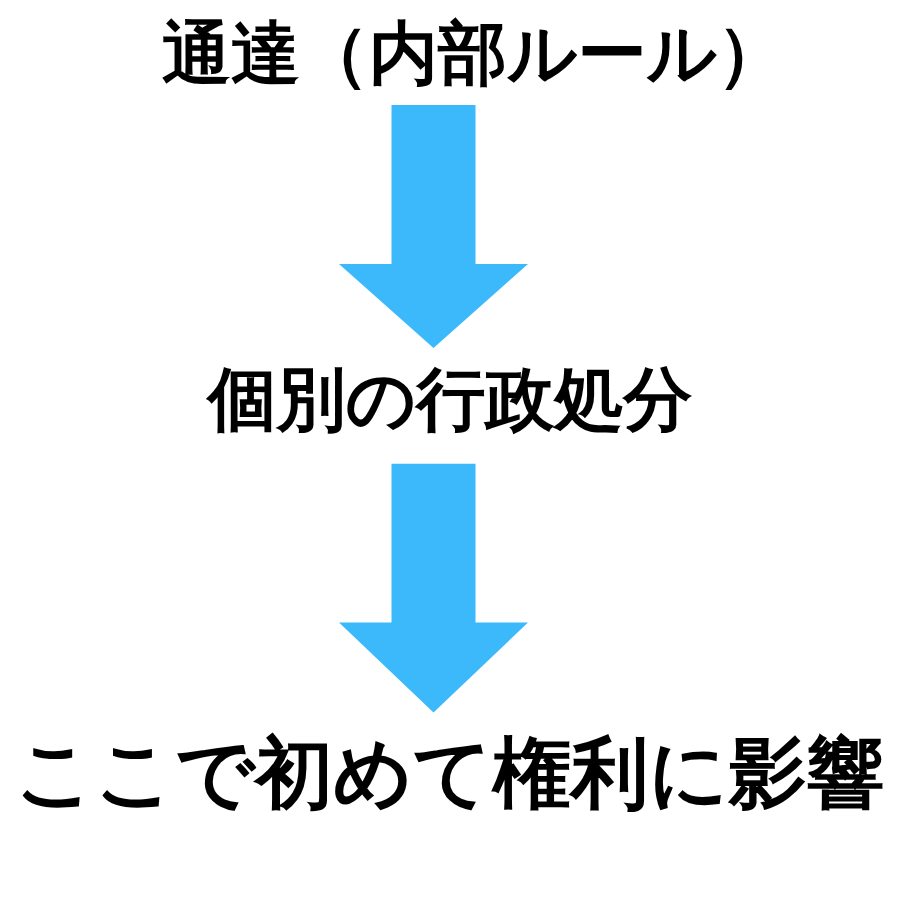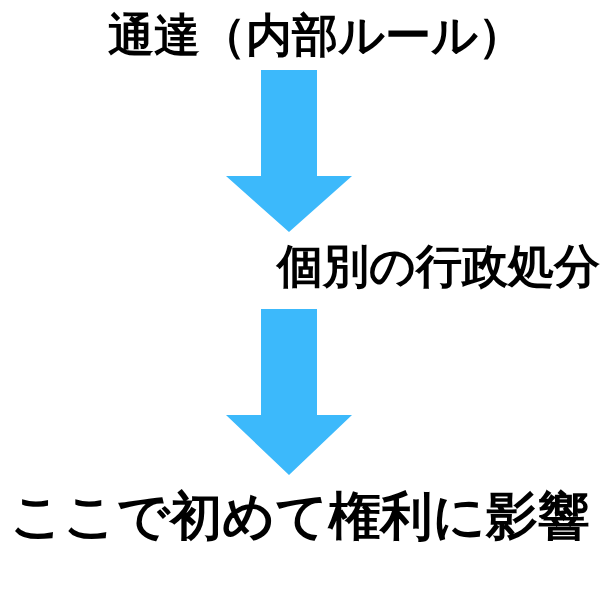--- a/index.html
+++ b/index.html
@@ -32,21 +32,20 @@
     font-family: "DejaVu Sans", "Liberation Sans", sans-serif;
   }
   #label-1 {
     top: 12px;
     font-size: 46px;
     margin-left: 16px;
   }
   #label-2 {
     top: 243px;
     font-size: 46px;
-    text-align: right;
   }
   #label-3 {
     top: 490px;
     font-size: 52px;
   }
   .flow-arrow {
     position: absolute;
     left: 226px;
     width: 126px;
     display: block;

